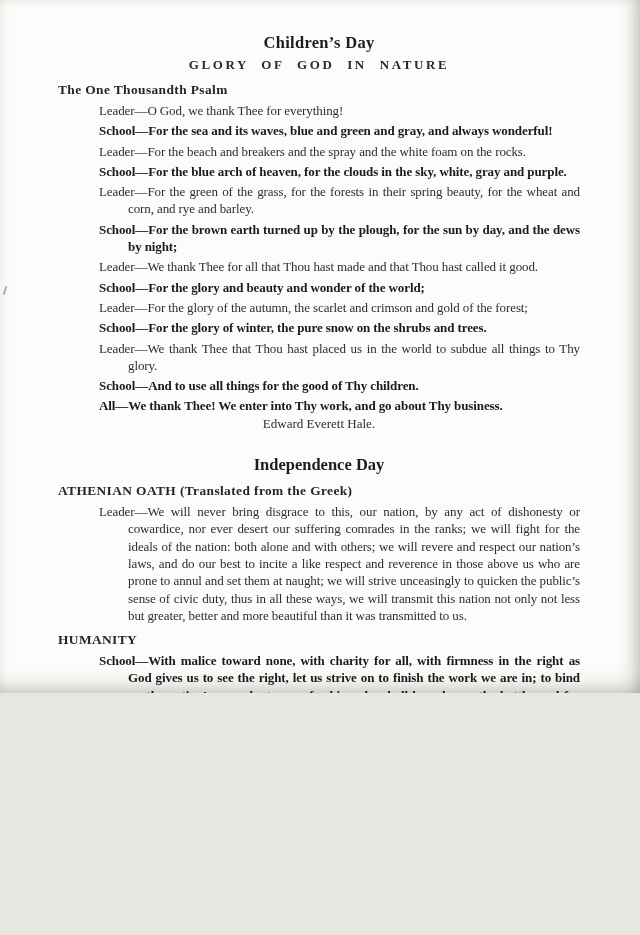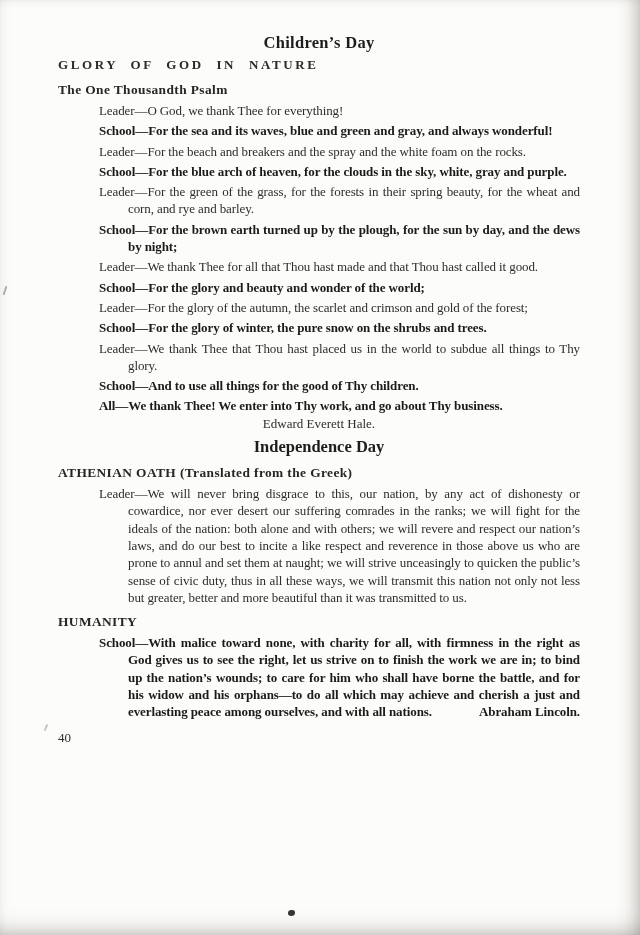--- a/index.html
+++ b/index.html
@@ -1,21 +1,21 @@
 <!DOCTYPE html>
 <html lang="en"><head>
 <meta charset="utf-8">
 <title>Scanned Book Page</title>
 <style>
   * { margin: 0; padding: 0; box-sizing: border-box; }
   html, body { background: #e8e6e1; }
   .page {
     position: relative;
     width: 640px;
-    height: 935px;
+    height: 693px;
     margin: 0 auto;
     background: #fcfcfa;
     color: #262626;
     font-family: "Liberation Serif", "DejaVu Serif", serif;
     overflow: hidden;
     box-shadow:
       inset -14px 0 20px -12px rgba(70,64,52,.38),
       inset 0 -16px 22px -14px rgba(70,64,52,.34),
       inset 5px 0 12px -10px rgba(70,64,52,.18),
       inset 0 5px 12px -10px rgba(70,64,52,.14);
@@ -24,21 +24,21 @@
 
   .title {
     text-align: center;
     font-weight: bold;
     font-size: 16.5px;
     line-height: 20px;
     letter-spacing: .3px;
     color: #1d1d1d;
   }
   .subtitle {
-    text-align: left;
+    text-align: center;
     font-size: 13px;
     line-height: 18px;
     letter-spacing: 2.6px;
     word-spacing: 7px;
     margin-top: 3px;
     color: #2a2a2a;
   }
   .side-head {
     font-size: 13.4px;
     line-height: 18px;
@@ -60,21 +60,21 @@
     font-size: 13px;
     line-height: 17.3px;
     text-align: center;
     color: #2d2d2d;
   }
   .section-title {
     text-align: center;
     font-weight: bold;
     font-size: 16.5px;
     line-height: 20px;
-    margin-top: 5px;
+    margin-top: 23px;
     color: #1d1d1d;
   }
   .float-attrib { float: right; text-indent: 0; }
   .page-number {
     font-size: 13px;
     line-height: 16px;
     margin-top: 9px;
     color: #2d2d2d;
   }
 

